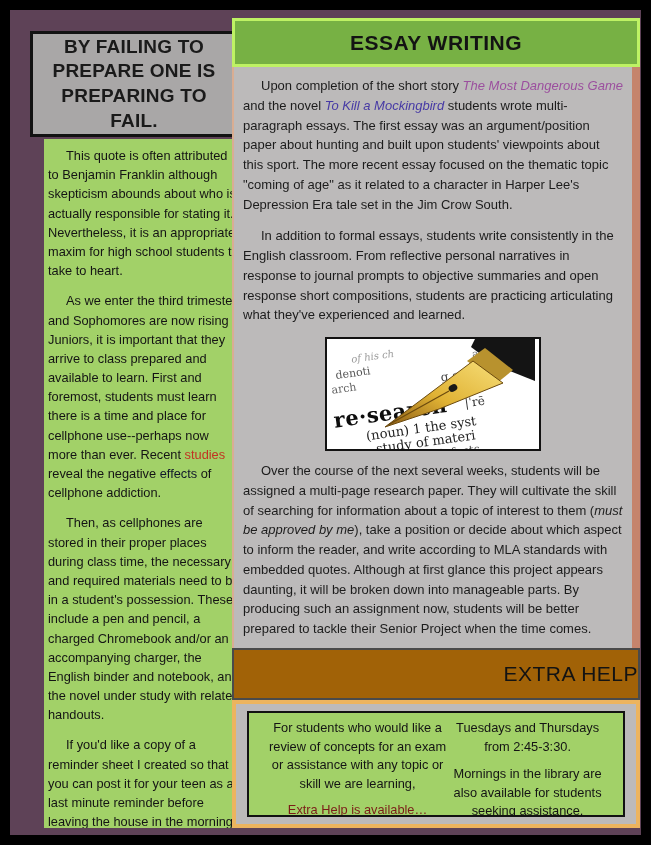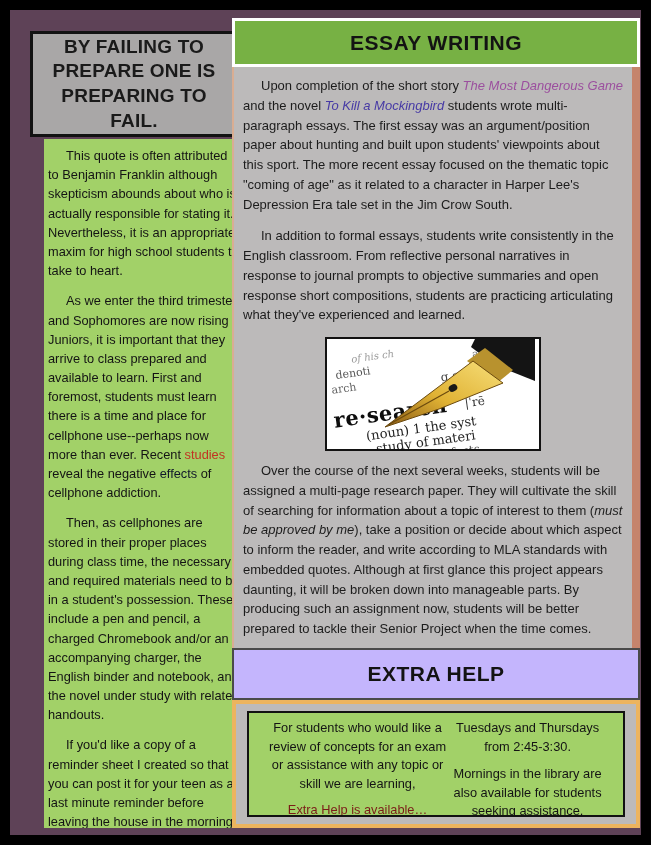--- a/index.html
+++ b/index.html
@@ -29,21 +29,21 @@
     font-size:12.8px; line-height:1.5; overflow:hidden;
     padding:7px 3px 0 4px; box-sizing:border-box;
   }
   .left-panel p { margin:0 0 11px 0; text-indent:18px; }
   .red-link { color:#c23322; }
   .red-link2 { color:#0f172a; }
 
   
   .essay-header {
     position:absolute; left:222px; top:8px; width:402px; height:43px;
-    background:#77b144; border:3px solid #ffffff;
+    background:#77b144; border:3px solid #bef264;
     display:flex; align-items:center; justify-content:center;
     font-weight:bold; font-size:21px; color:#131313; letter-spacing:0.5px;
   }
   .essay-body {
     position:absolute; left:222px; top:57px; width:408px; height:581px;
     background:#bcbaba; box-sizing:border-box;
     border-left:2px solid #d9ad92; border-right:8px solid #c5846c;
     padding:9px 9px 0 9px;
     font-size:13px; line-height:1.52; color:#1c1c1c; overflow:hidden;
   }
@@ -52,23 +52,23 @@
   .story-title-2 { color:#473aa5; font-style:italic; }
   .italic { font-style:italic; }
 
   .photo {
     width:212px; margin:2px auto 10px auto; border:2px solid #121212;
     background:#fff; line-height:0;
   }
 
   .extra-header {
     position:absolute; left:222px; top:638px; width:404px; height:48px;
-    background:#c4b5fd; border:2px solid #4a4a4a;
-    display:flex; align-items:center; justify-content:center;
-    font-weight:bold; font-size:21px; color:#131313; letter-spacing:0.5px;
+    background:#a16207; border:2px solid #4a4a4a;
+    display:flex; align-items:center; justify-content:flex-end;
+    font-weight:normal; font-size:21px; color:#131313; letter-spacing:0.5px;
   }
   .extra-box {
     position:absolute; left:222px; top:690px; width:408px; height:128px;
     background:#bcbaba; border:4px solid #ecb45e; box-sizing:border-box;
     padding:7px 11px;
   }
   .extra-inner {
     width:100%; height:100%; background:#a2d168; border:2px solid #121212;
     box-sizing:border-box; display:flex; padding:4px 20px;
     font-size:12.8px; line-height:1.45; color:#141414; overflow:hidden;

